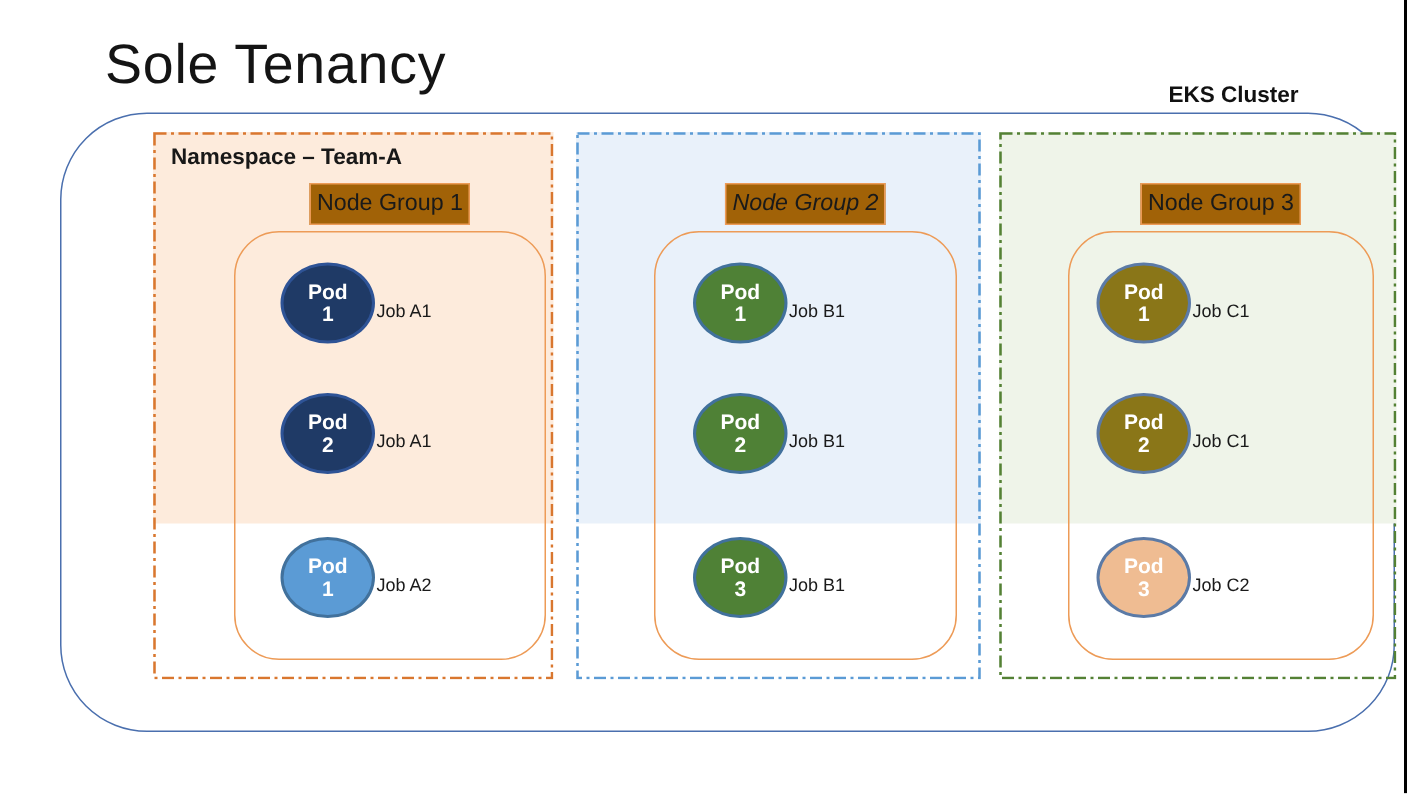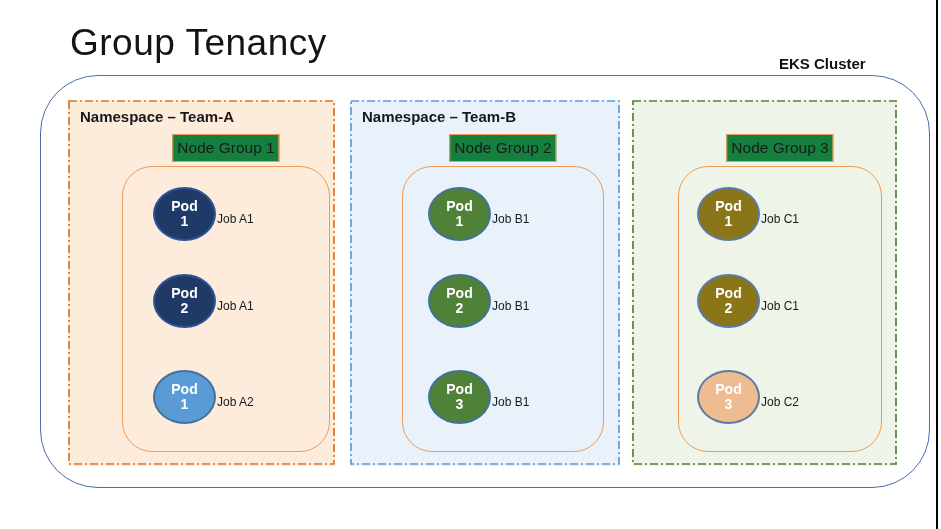--- a/index.html
+++ b/index.html
@@ -21,40 +21,40 @@
   .cluster-rect {
     position:absolute; left:40px; top:75px; width:890px; height:413px;
     border:1.6px solid #4a6fae; border-radius:58px;
     background:transparent;
   }
   .right-edge-line {
     position:absolute; left:936px; top:0; width:2px; height:529px;
     background:#000;
   }
   .namespace {
-    position:absolute; top:100px; height:366px;
+    position:absolute; top:88px; height:261px;margin-left:34px;
   }
   .ns0 { left:68px;  width:267px; }
   .ns1 { left:350px; width:270px; }
   .ns2 { left:632px; width:265px; }
   .ns-border-svg { position:absolute; left:0; top:0; pointer-events:none; }
   .ns-label {
     position:absolute; left:12px; top:8px;
     font-size:15px; font-weight:700; color:#181818; white-space:nowrap;
   }
   .ng-rect {
     position:absolute; top:66px; height:286px;
     border:1.5px solid #ed9b57; border-radius:30px; background:transparent;padding-left:16px;
   }
   .ns0 .ng-rect { left:54px; width:208px; }
   .ns1 .ng-rect { left:52px; width:202px; }
   .ns2 .ng-rect { left:46px; width:204px; }
   .ng-label {
     position:absolute; top:34px; transform:translateX(-50%);
-    background:#15803d; border:1.5px solid #ed9b57;
+    background:#a16207; border:1.5px solid #ed9b57;
     padding:4px 4px; font-size:15.5px; color:#1a1a1a; white-space:nowrap;
     z-index:2;
   }
   .ns0 .ng-label { left:158px; }
   .ns1 .ng-label { left:153px; }
   .ns2 .ng-label { left:148px; }
   .pod-row {
     position:absolute; display:flex; align-items:center;
   }
   .ns0 .pod-row { left:30px; }
@@ -73,21 +73,21 @@
   .job-label {
     margin-left:1px; font-size:12px; color:#1a1a1a; white-space:nowrap;
     transform:translateY(5px);
   }
 </style>
 </head>
 <body>
 
 <div class="stage">
 
-  <div class="page-title">Group Tenancy</div>
+  <div class="page-title">Sole Tenancy</div>
 
   <div class="cluster-label">EKS Cluster</div>
   <div class="cluster-rect" style="border-color: rgb(74, 111, 174);"></div>
 
   <div class="namespace ns0" style="background: rgb(253, 235, 220);">
     <svg class="ns-border-svg" width="267" height="365">
       <rect x="1" y="1" width="265" height="363" fill="none" stroke-width="1.7" stroke-dasharray="8 3 2 3" stroke="#d9772f"></rect>
     </svg>
     <div class="ns-label">Namespace – Team-A</div>
     <div class="ng-label" style="border-color: rgb(237, 155, 87);">Node Group 1</div>
@@ -113,22 +113,21 @@
         </div>
         <div class="job-label">Job A2</div>
       </div>
     </div>
   </div>
 
   <div class="namespace ns1" style="background: rgb(233, 241, 250);">
     <svg class="ns-border-svg" width="270" height="365">
       <rect x="1" y="1" width="268" height="363" fill="none" stroke-width="1.7" stroke-dasharray="8 3 2 3" stroke="#5b9bd5"></rect>
     </svg>
-    <div class="ns-label">Namespace – Team-B</div>
-    <div class="ng-label" style="border-color: rgb(237, 155, 87);">Node Group 2</div>
+    <div class="ng-label" style="border-color: rgb(237, 155, 87); font-style: italic;">Node Group 2</div>
     <div class="ng-rect" style="border-color: rgb(237, 155, 87);">
       <div class="pod-row row0">
         <div class="pod" style="background: rgb(79, 129, 54); border-color: rgb(65, 113, 156);">
           <span>Pod</span>
           <span>1</span>
         </div>
         <div class="job-label">Job B1</div>
       </div>
       <div class="pod-row row1">
         <div class="pod" style="background: rgb(79, 129, 54); border-color: rgb(65, 113, 156);">

